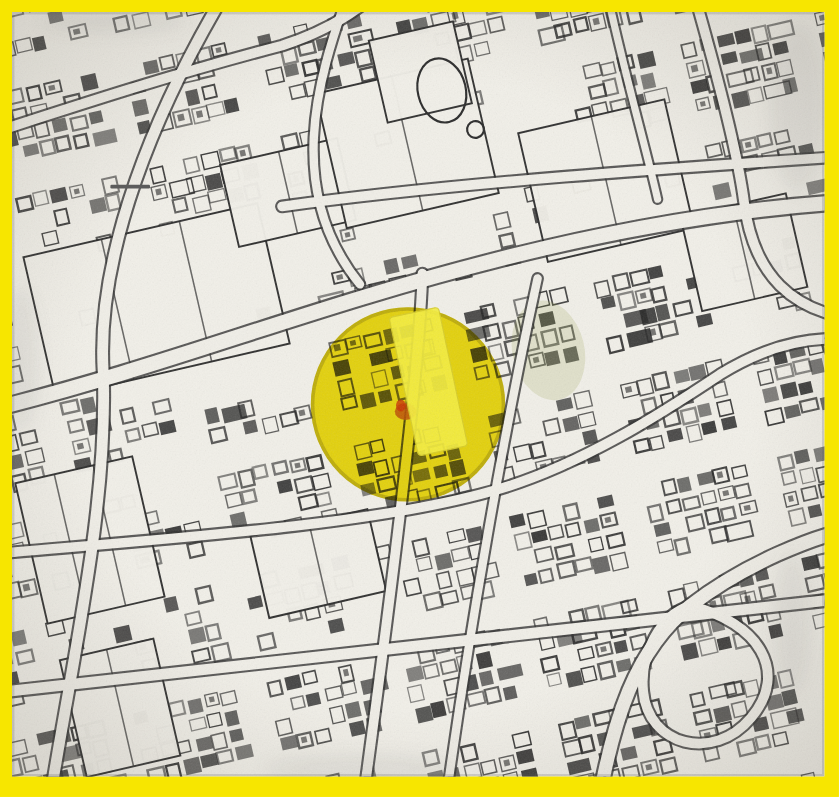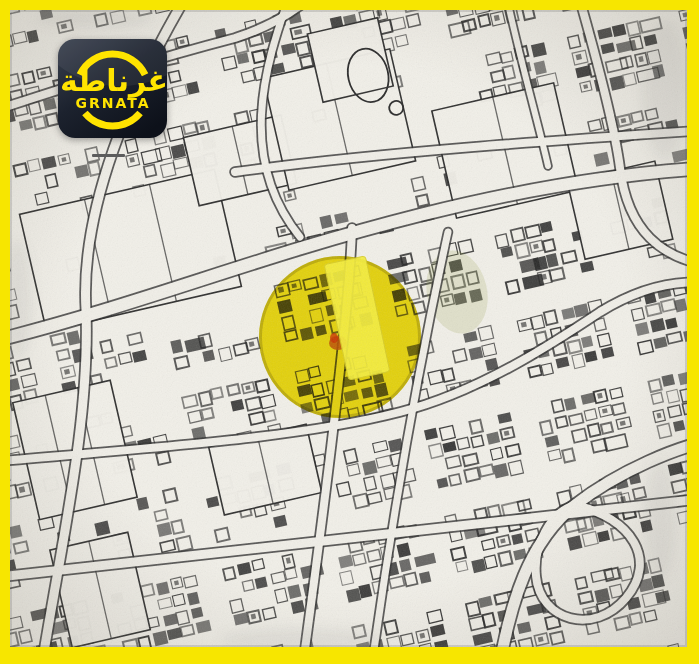--- a/index.html
+++ b/index.html
@@ -962,33 +962,14 @@
           <ellipse cx="300" cy="640" rx="80" ry="12" fill="#777777" opacity="0.10"></ellipse>
           <ellipse cx="660" cy="520" rx="16" ry="60" fill="#777777" opacity="0.10"></ellipse>
           <ellipse cx="95" cy="18" rx="60" ry="10" fill="#777777" opacity="0.10"></ellipse>
         </g>
         <rect x="10" y="10" width="677" height="637" fill="#000000" filter="url(#grain)"></rect>
         <rect x="10" y="10" width="677" height="637" fill="url(#vig)"></rect>
         <rect x="11" y="11" width="675" height="635" fill="none" stroke="#555555" stroke-width="2" opacity="0.2"></rect>
       </svg>
   </div>
 
-  <div class="logo">
-    <svg width="109" height="99" viewBox="0 0 109 99">
-      <defs>
-        <linearGradient id="lgBg" x1="0" y1="0" x2="0.75" y2="1">
-          <stop offset="0" stop-color="#3A414F"></stop>
-          <stop offset="0.5" stop-color="#1C222E"></stop>
-          <stop offset="1" stop-color="#0D111A"></stop>
-        </linearGradient>
-      </defs>
-      <rect width="109" height="99" fill="url(#lgBg)"></rect>
-      <path d="M0 0 L109 0 L109 36 C72 54 30 50 0 26 Z" fill="#FFFFFF" opacity="0.06"></path>
-      <g stroke="#FFE400" stroke-width="7" fill="none">
-        <path d="M21.9 35.8 A36 36 0 0 1 87.1 35.8"></path>
-        <path d="M82.1 74.1 A36 36 0 0 1 26.9 74.1"></path>
-      </g>
-      <text x="56" y="52" font-size="30" font-weight="bold" text-anchor="middle" fill="#FFE400">غرناطة</text>
-      <text x="55" y="69" font-size="14" font-weight="bold" text-anchor="middle" letter-spacing="2" fill="#FFE400">GRNATA</text>
-    </svg>
-  </div>
   <div class="logo-dash"></div>
 </div>
 
 </body></html>

